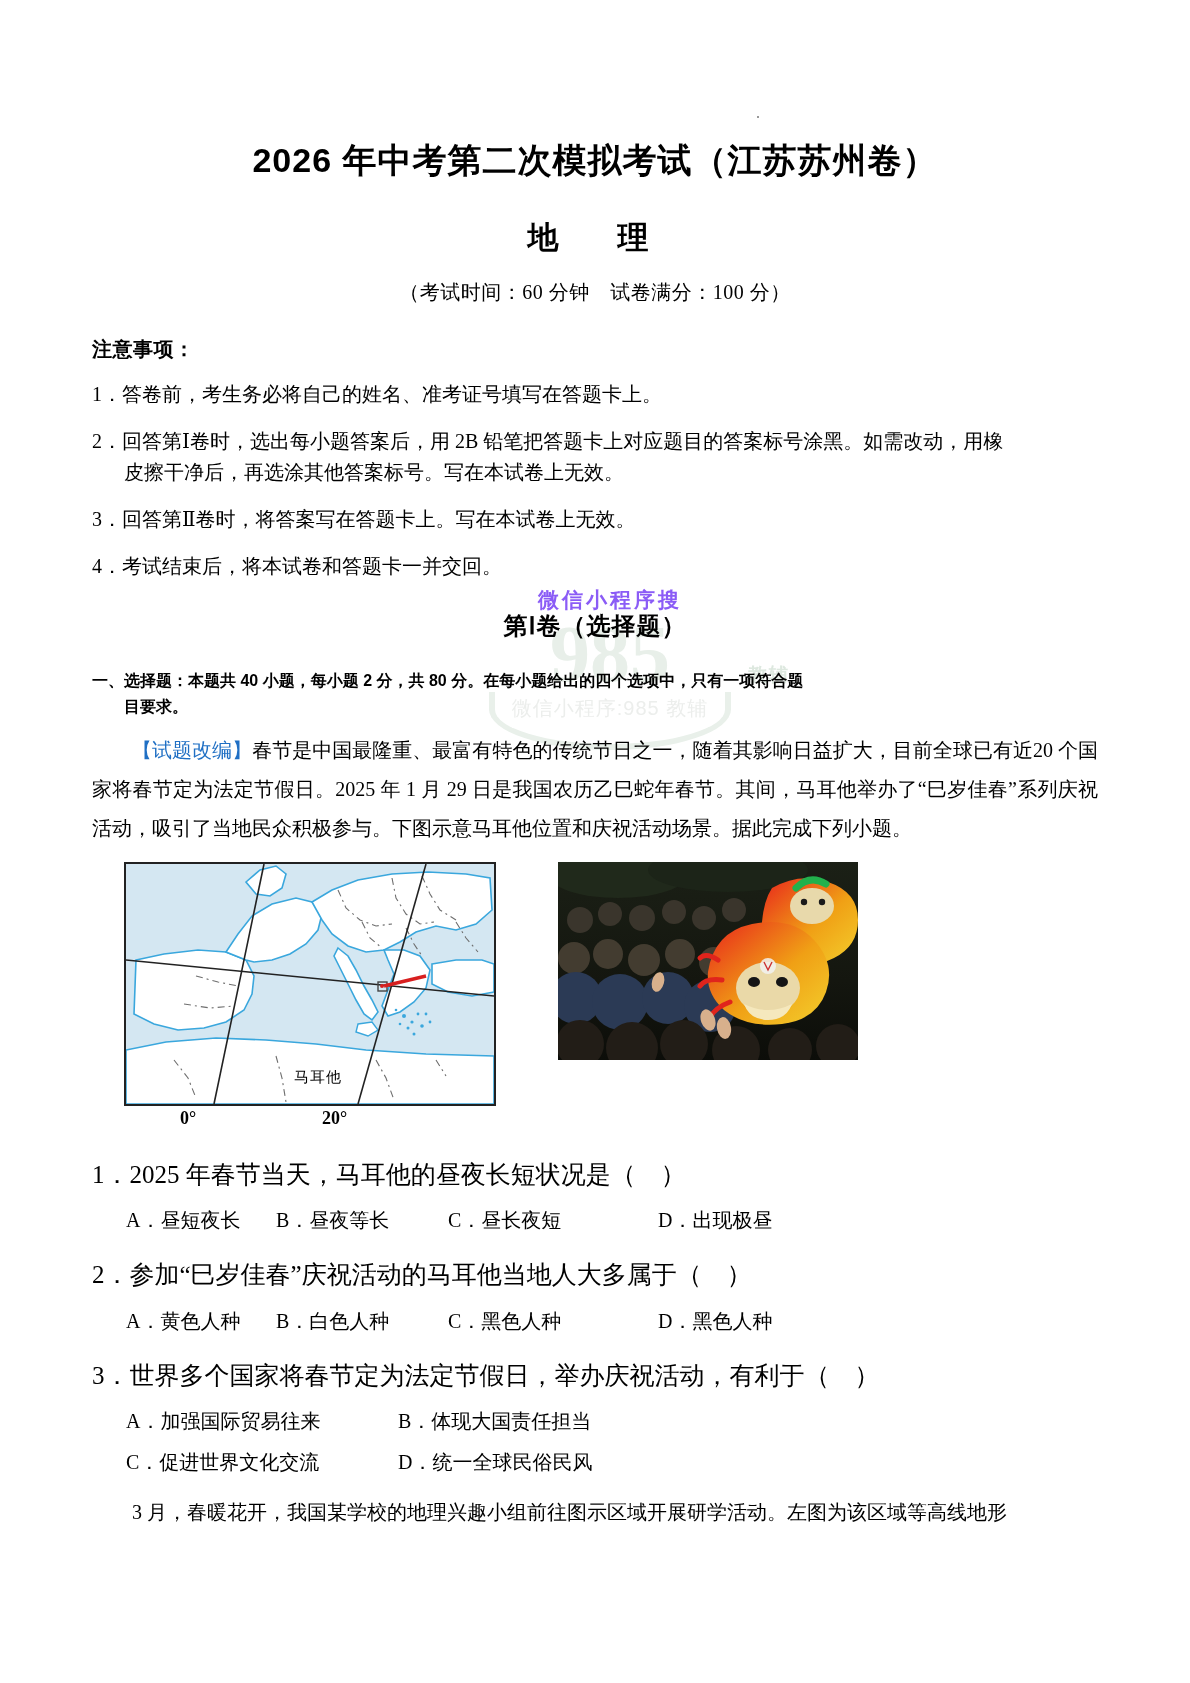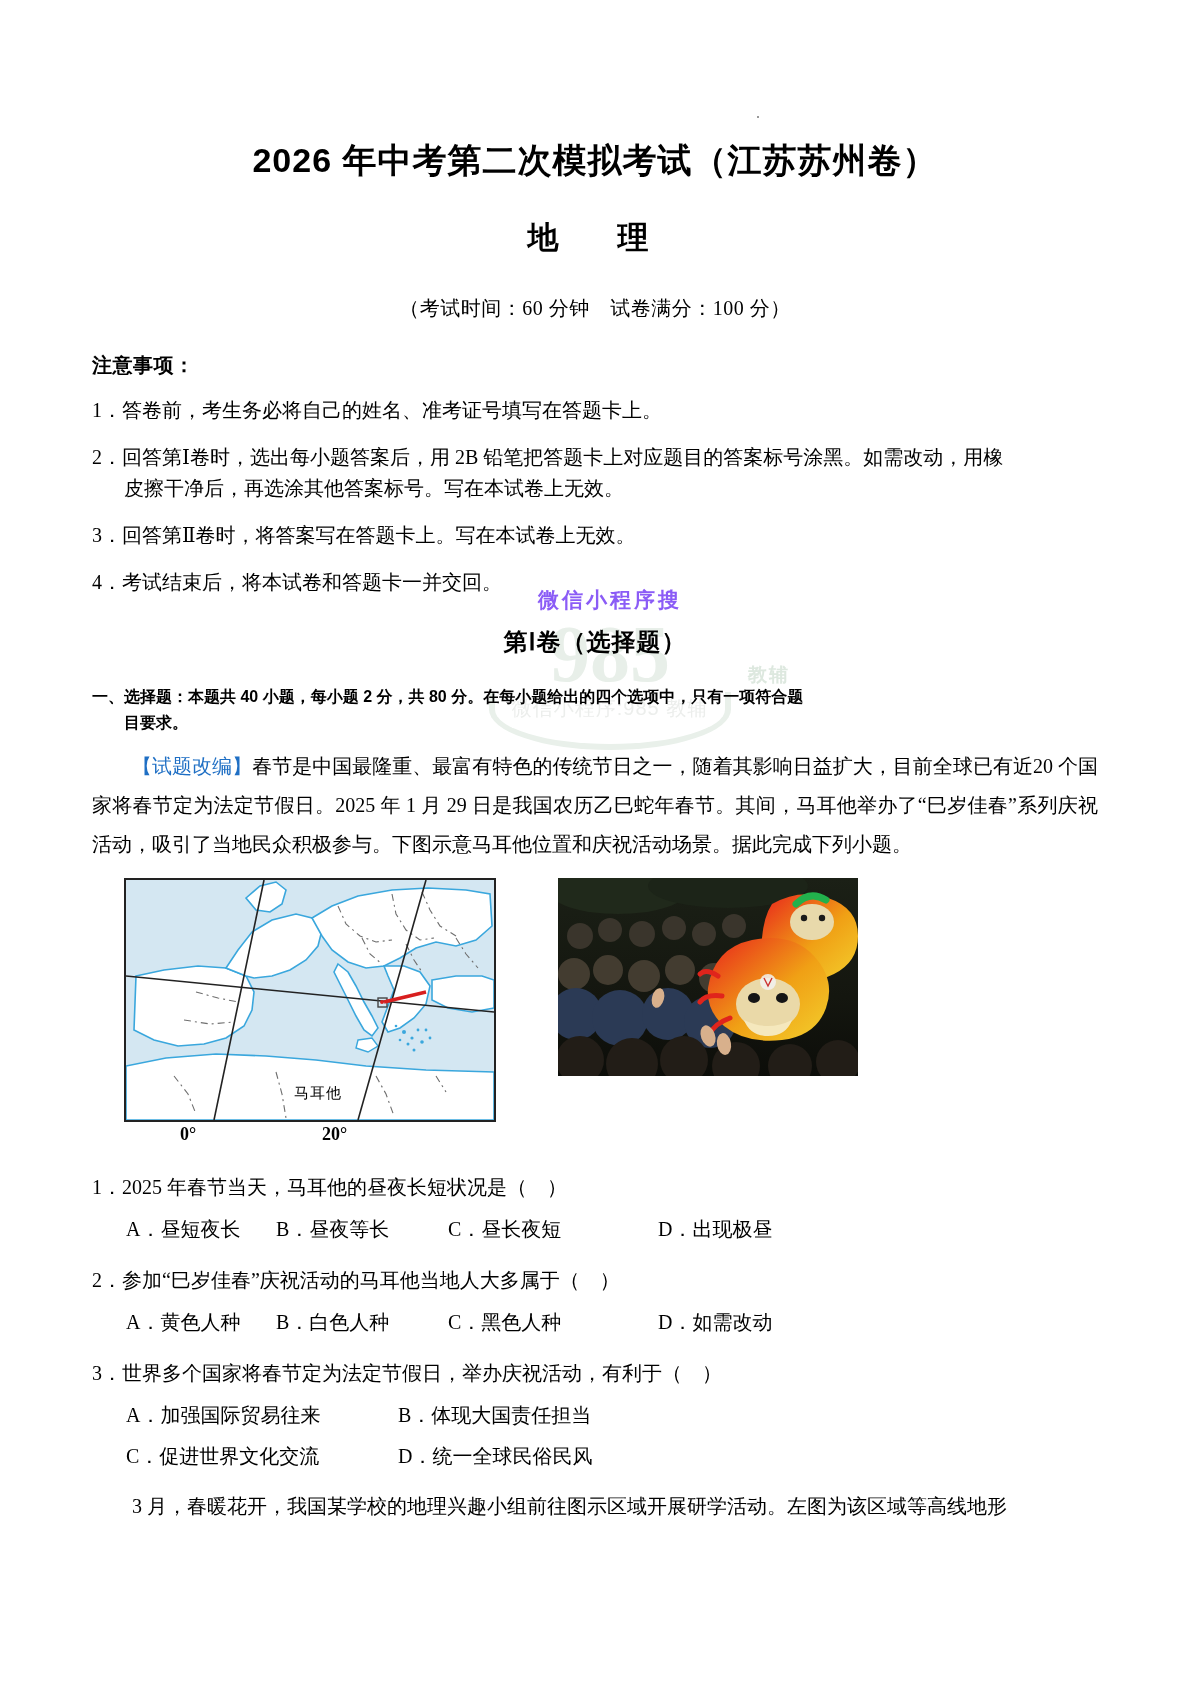--- a/index.html
+++ b/index.html
@@ -100,21 +100,21 @@
     text-align: center;
     font-size: 31px;
     font-weight: bold;
     font-family: "Liberation Sans", sans-serif;
     letter-spacing: 14px;
     margin-top: 36px;
   }
   .title-meta {
     text-align: center;
     font-size: 20px;
-    margin-top: 36px;
+    margin-top: 20px;
     letter-spacing: 0.5px;
   }
 
   .notice-head {
     font-size: 20px;
     font-weight: bold;
     font-family: "Liberation Sans", sans-serif;
     margin-top: 30px;
     letter-spacing: 0.5px;
   }
@@ -209,21 +209,21 @@
   .photo-box {
     width: 300px;
     height: 198px;
     position: relative;
     overflow: hidden;
     background: #11140e;
   }
 
   
   .q-stem {
-    font-size: 20px;
+    font-size: 25px;
     margin-top: 22px;
     line-height: 1.5;
   }
   .q-opts {
     font-size: 20px;
     margin-top: 14px;
     padding-left: 34px;
     display: flex;
   }
   .q-opts.four > span { display: inline-block; }
@@ -473,21 +473,21 @@
       <span class="opt-d">D．出现极昼</span>
     </div>
 
     <div class="q-stem">
       <span>2．</span><span>参加“巳岁佳春”庆祝活动的马耳他当地人大多属于（　）</span>
     </div>
     <div class="q-opts four">
       <span class="opt-a">A．黄色人种</span>
       <span class="opt-b">B．白色人种</span>
       <span class="opt-c">C．黑色人种</span>
-      <span class="opt-d">D．如需改动</span>
+      <span class="opt-d">D．黑色人种</span>
     </div>
 
     <div class="q-stem">
       <span>3．</span><span>世界多个国家将春节定为法定节假日，举办庆祝活动，有利于（　）</span>
     </div>
     <div class="q-opts two">
       <span class="opt-half-a">A．加强国际贸易往来</span>
       <span class="opt-half-b">B．体现大国责任担当</span>
     </div>
     <div class="q-opts two">

